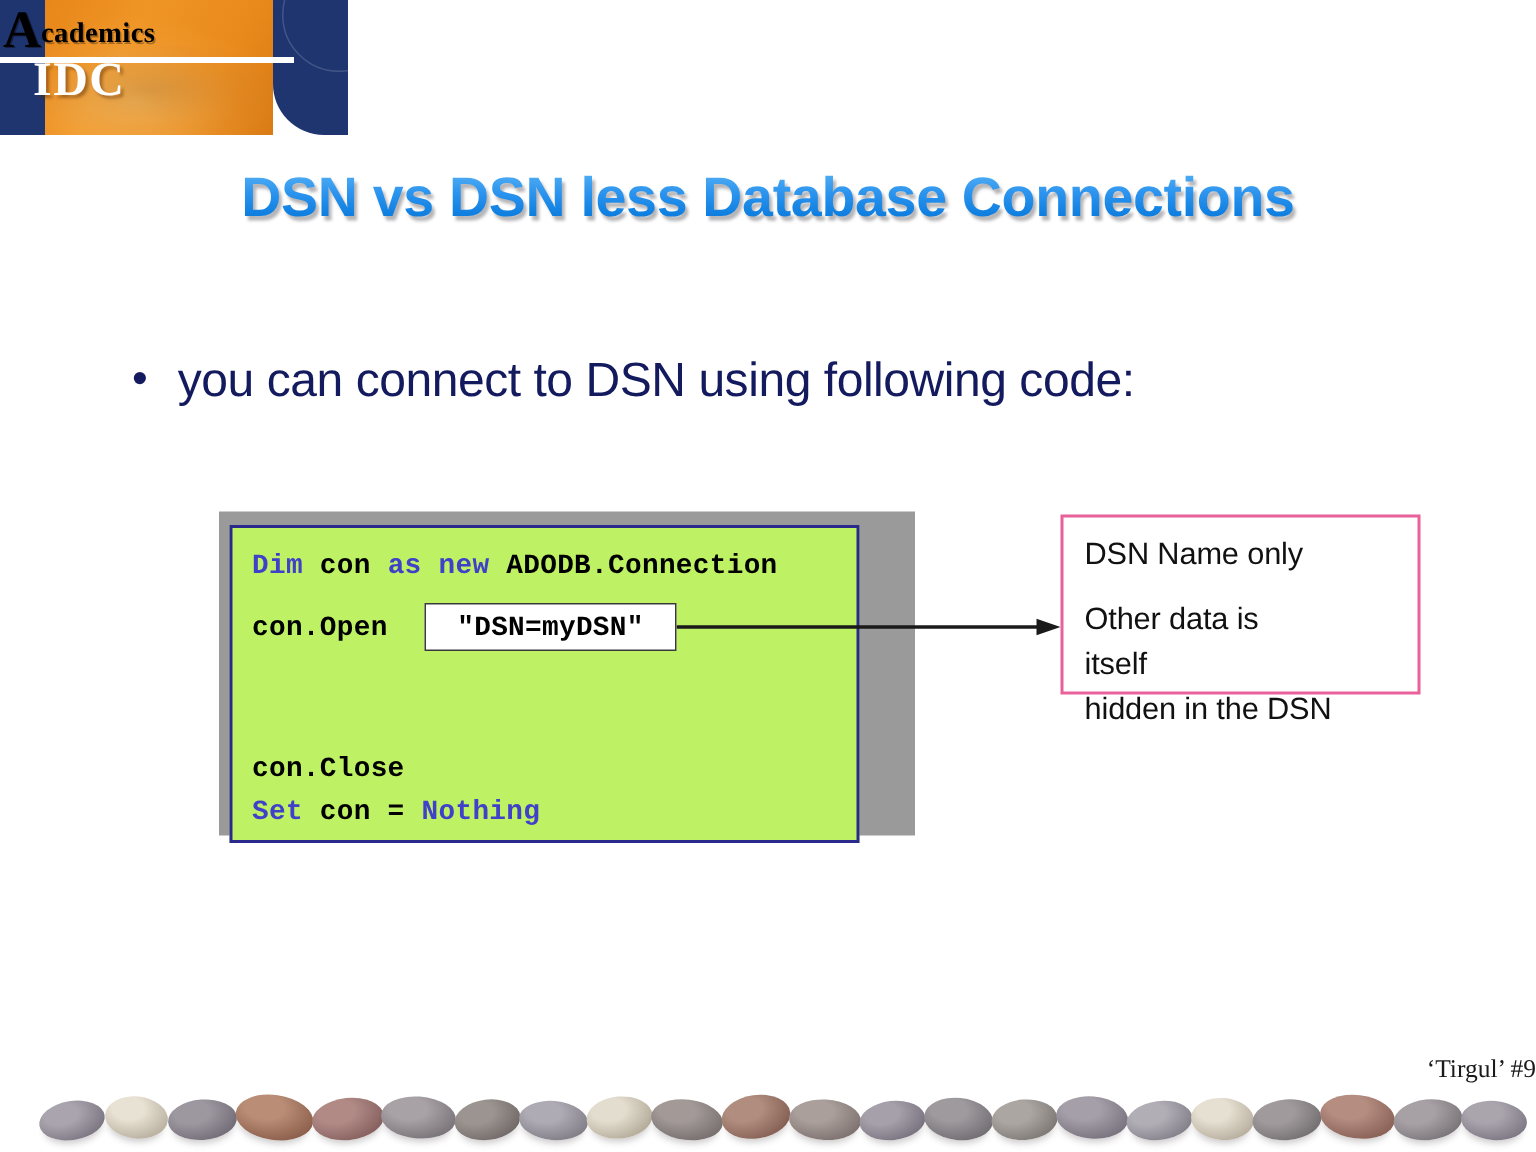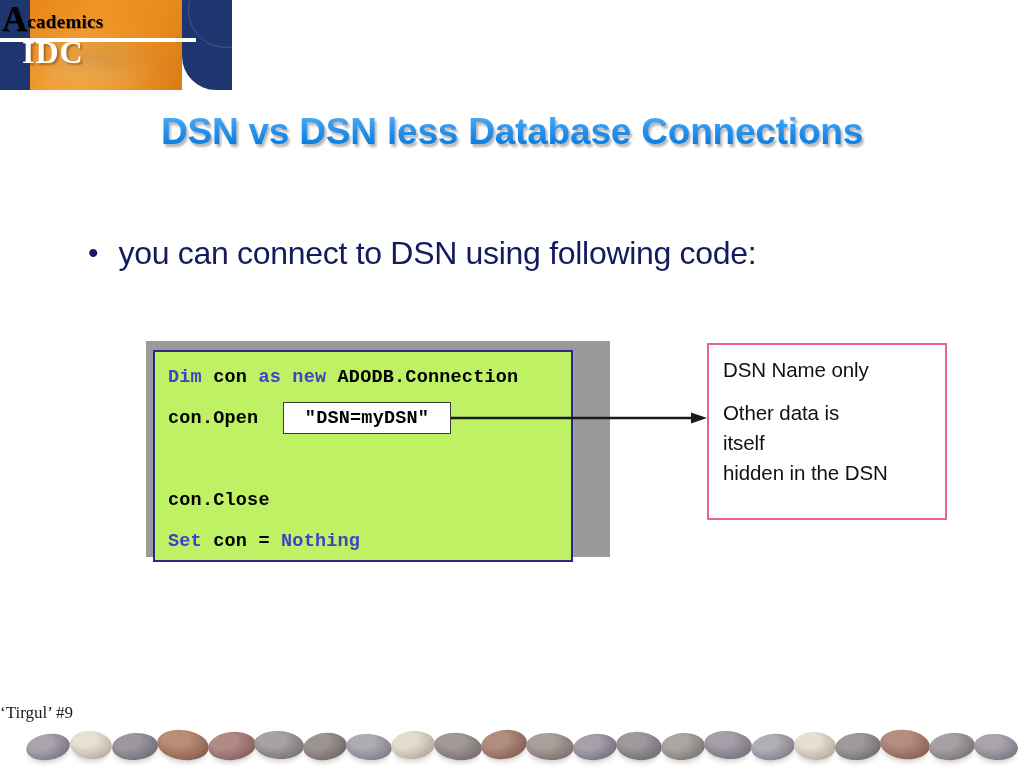--- a/index.html
+++ b/index.html
@@ -164,21 +164,21 @@
     font-family: "Liberation Mono", "DejaVu Sans Mono", monospace;
     font-size: 18.5px;
     font-weight: bold;
     color: #000000;
     letter-spacing: 0.2px;
   }
   .kw { color: #4040c8; }
   .code-line.l1 { top: 15px; }
   .code-line.l2 { top: 56px; }
   .code-line.l3 { top: 97px; }
-  .code-line.l4 { top: 138px; }
+  .code-line.l4 { top: 150px; }
   .code-line.l5 { top: 179px; }
 
   #dsn-string-box {
     position: absolute;
     left: 283px; top: 402px;
     width: 168px; height: 32px;
     border: 1.5px solid #3a3a3a;
     background: #ffffff;
     box-sizing: border-box;
     display: flex;
@@ -196,41 +196,41 @@
     position: absolute;
     left: 451px; top: 411px;
     width: 256px; height: 14px;
     z-index: 6;
   }
 
   
   #annotation-box {
     position: absolute;
     left: 707px; top: 343px;
-    width: 240px; height: 177px;
+    width: 240px; height: 120px;
     border: 2px solid #e8619a;
     background: #ffffff;
     box-sizing: border-box;
     padding: 10px 12px 0 14px;
   }
   .ann-line {
     color: #111111;
     font-family: "Liberation Sans", sans-serif;
     font-size: 20.5px;
     line-height: 30px;
     letter-spacing: -0.1px;
   }
   .ann-para { margin-top: 13px; }
 
   
   #footer-text {
     position: absolute;
     left: 0; top: 703px;
     width: 1024px;
-    text-align: left;
+    text-align: right;
     font-family: "Liberation Serif", serif;
     font-size: 17px;
     color: #1a1a1a;
   }
 
   
   #stone-row {
     position: absolute;
     left: 0; top: 722px;
     width: 1024px; height: 46px;

